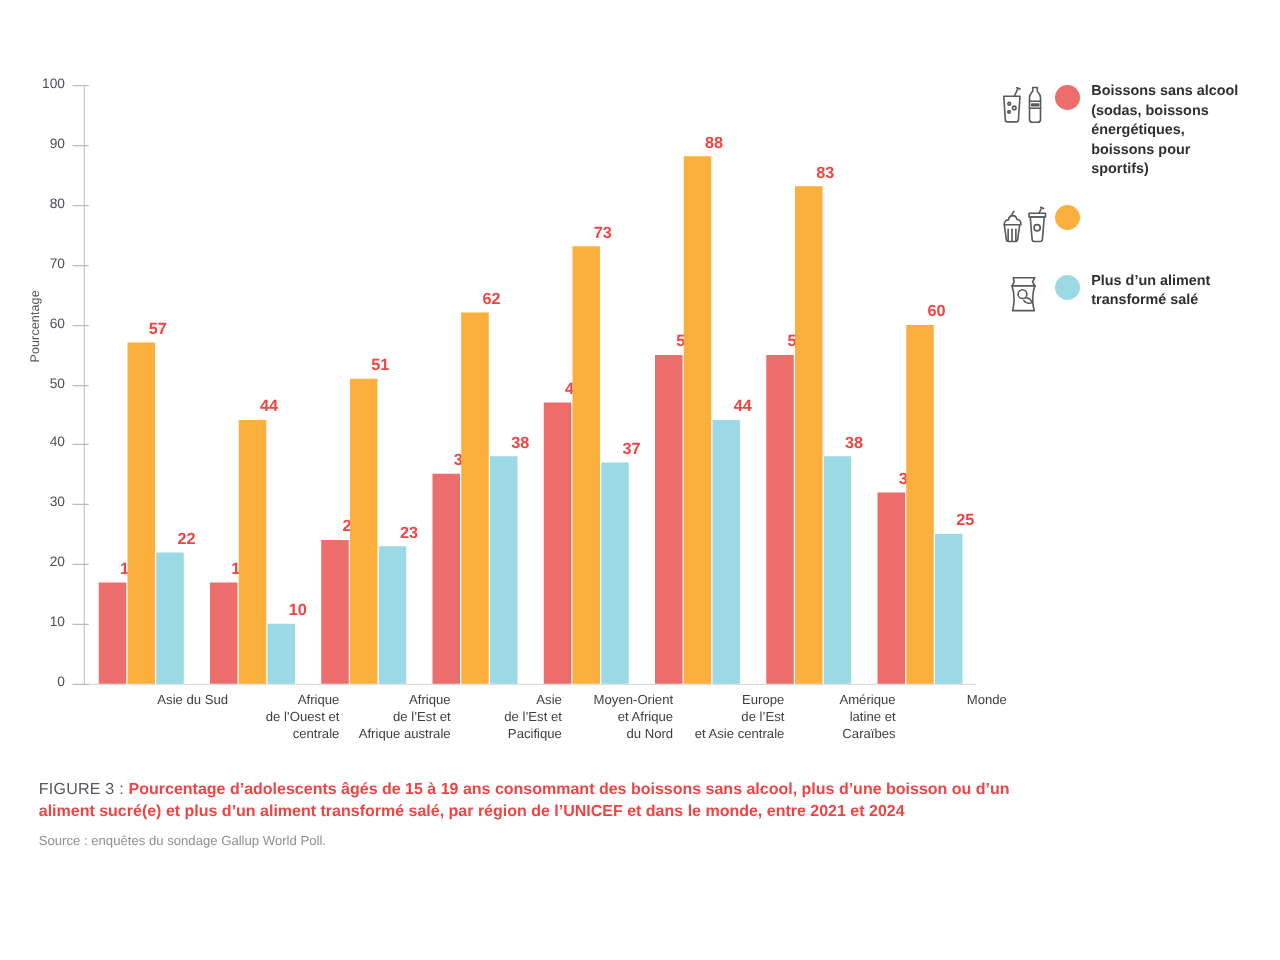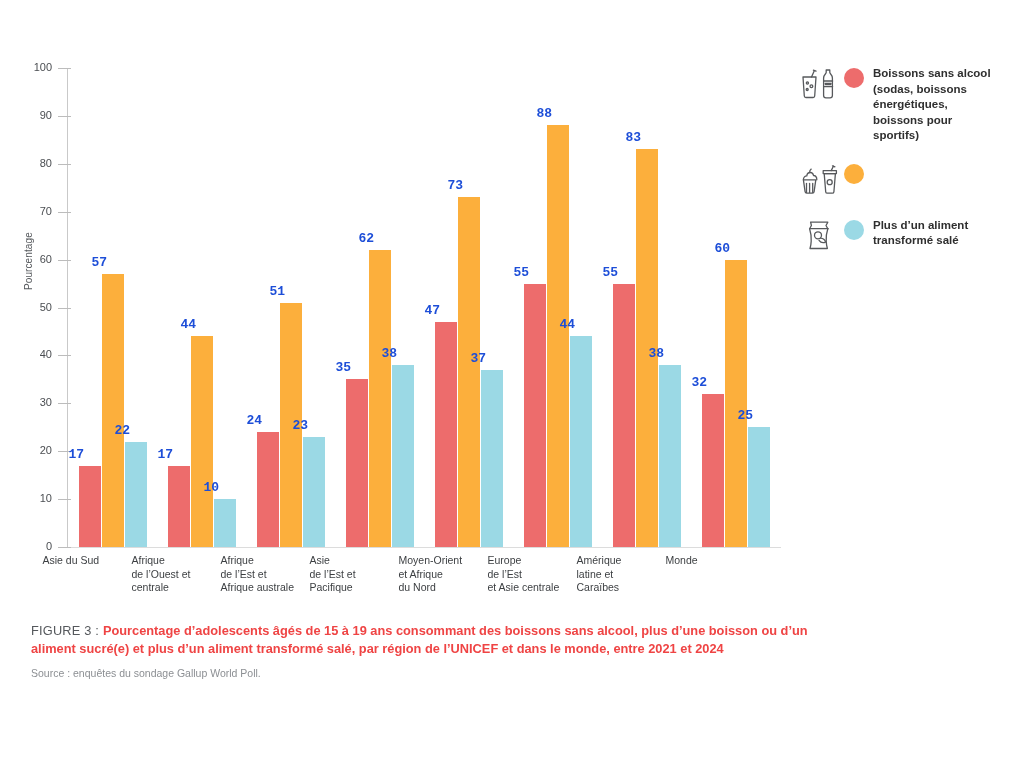--- a/index.html
+++ b/index.html
@@ -112,32 +112,32 @@
     flex-direction: column;
     justify-content: flex-end;
   }
   .bar {
     width: 22px;
   }
   .bar-value {
     position: absolute;
     left: -10px;
     width: 42px;
-    text-align: left;
+    text-align: right;
     font-size: 13px;
     font-weight: bold;
-    color: #1d4ed8;
-    font-family: Liberation Mono, monospace;
+    color: #ef4444;
+    font-family: Liberation Sans, sans-serif;
   }
   .cat-label {
     position: absolute;
     top: 486px;
     left: -36px;
     width: 140px;
-    text-align: left;
+    text-align: right;
     font-size: 10.5px;
     line-height: 13.5px;
     color: #3c3f42;
     font-family: "Liberation Sans", sans-serif;
   }
 
   
   #legend {
     position: absolute;
     left: 798px;

